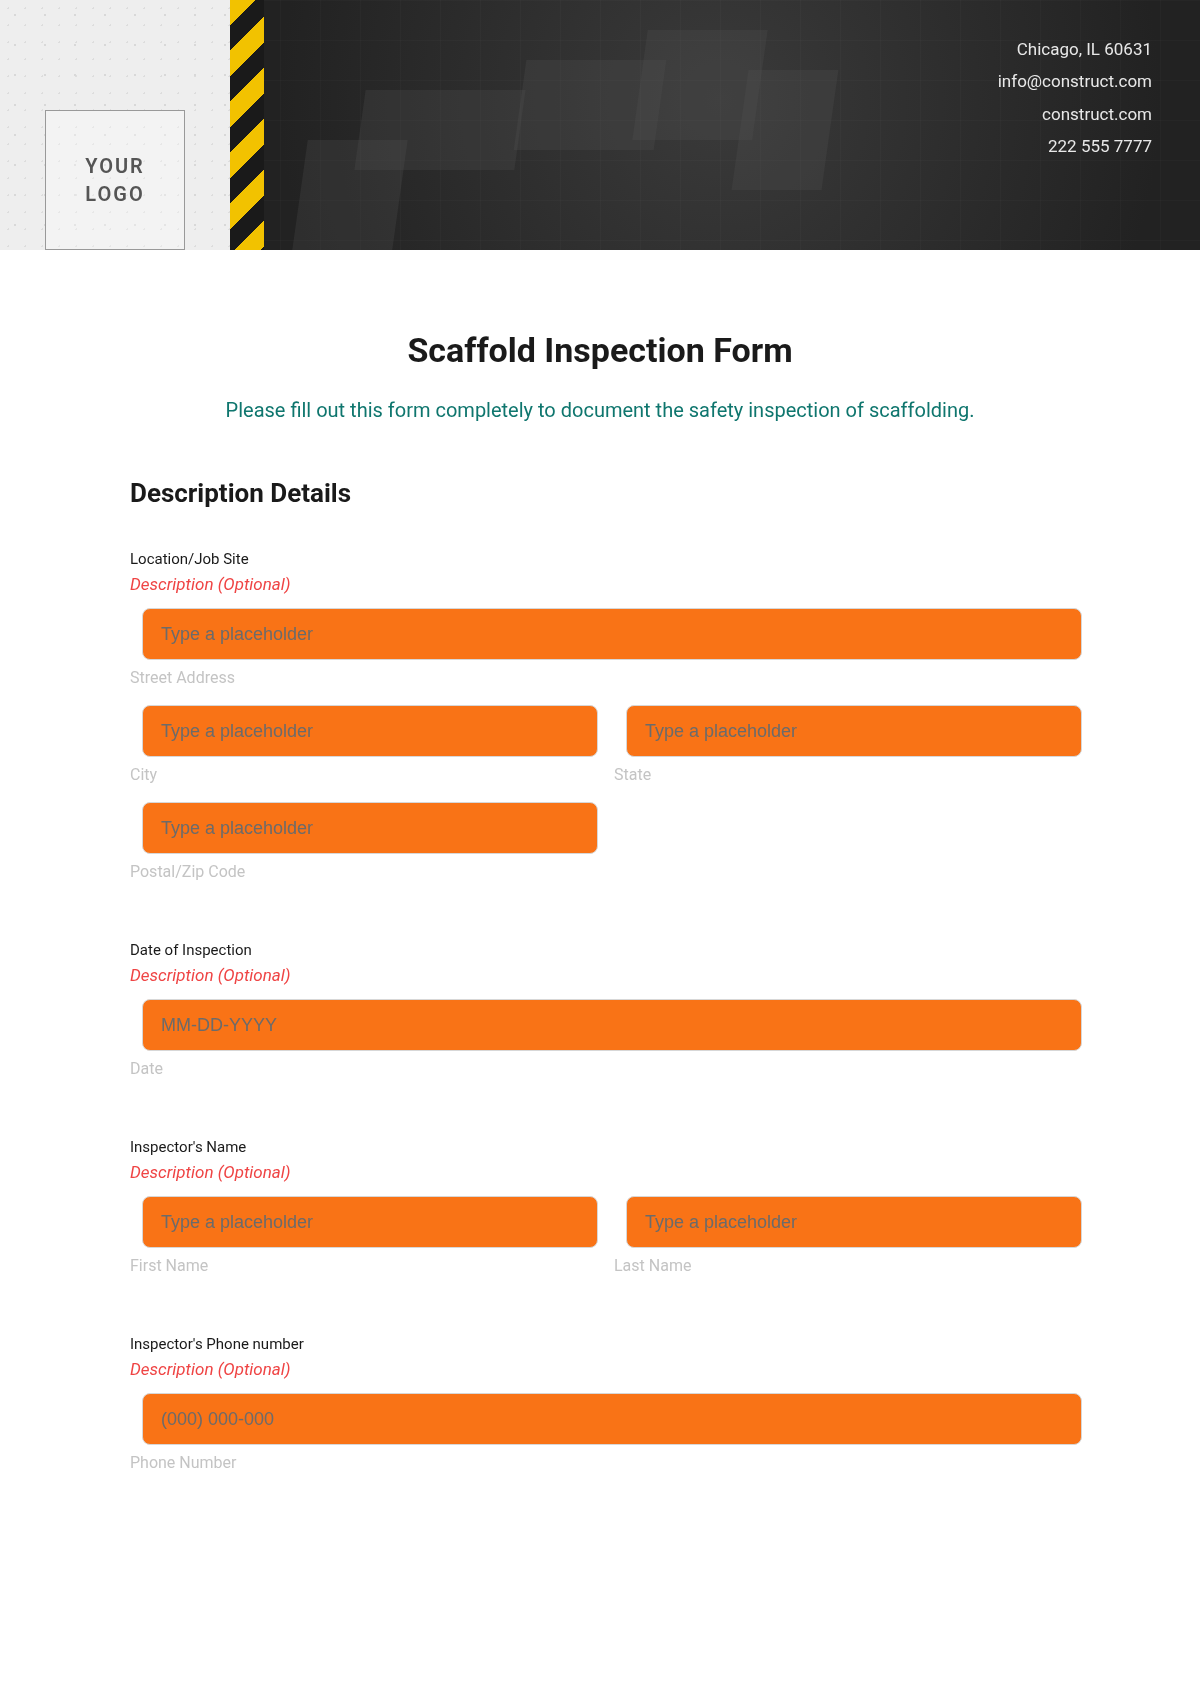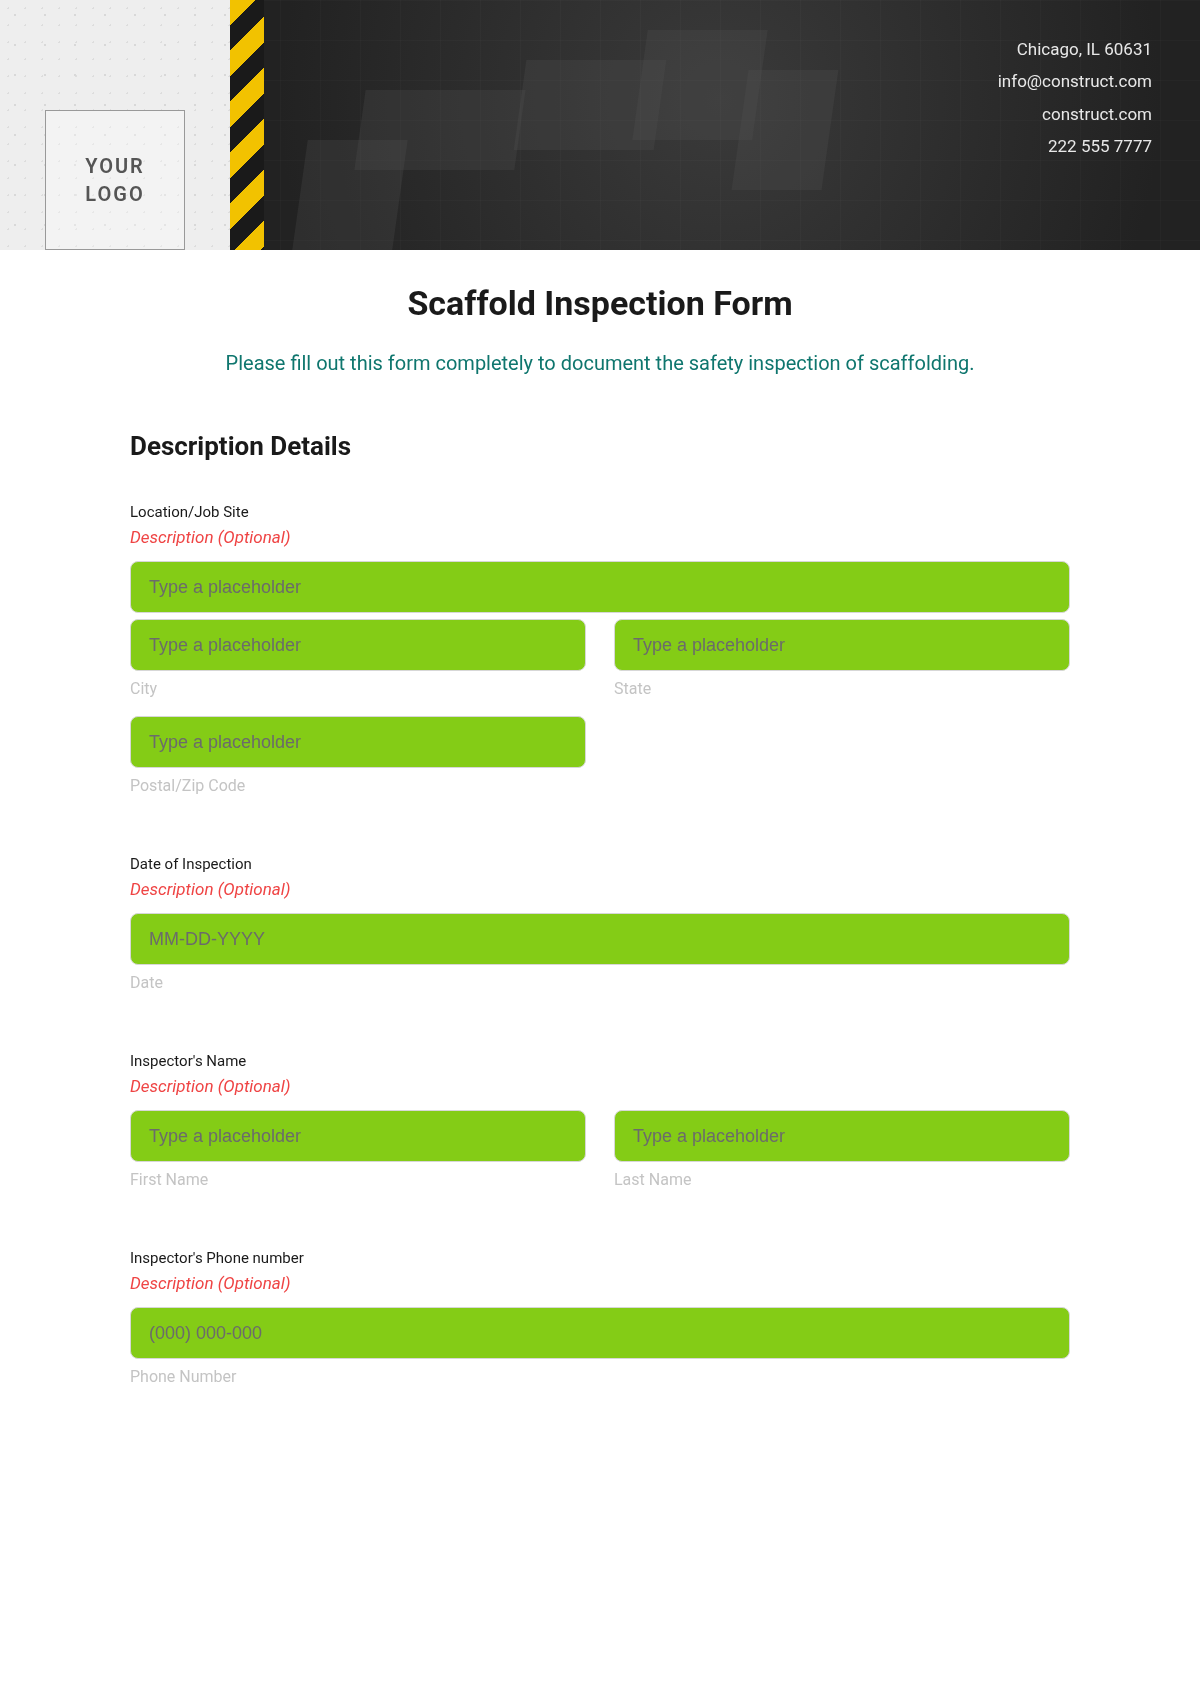--- a/index.html
+++ b/index.html
@@ -75,21 +75,21 @@
     position: absolute;
     right: 48px; top: 33px;
     text-align: right;
     color: #e8e8e8;
     font-size: 17px;
     line-height: 1.9;
   }
 
   
   .page {
-    padding: 33px 130px 20px;
+    padding: 80px 130px 20px;
   }
   .form-title {
     text-align: center;
     font-size: 34px;
     font-weight: 700;
     margin-bottom: 28px;
   }
   .form-sub {
     text-align: center;
     font-size: 20px;
@@ -117,21 +117,22 @@
   .col { flex: 1; display: flex; flex-direction: column; }
   .col.half { flex: 0 0 calc(50% - 14px); }
   input.tf {
     width: 100%;
     height: 52px;
     border: 1px solid #d7d7d7;
     border-radius: 8px;
     padding: 0 18px;
     font-size: 18px;
     color: #444;
-    background: #84cc16;
+    background: #f97316;
+    margin-left: 12px;
   }
   input.tf::placeholder { color: #6b6b6b; }
   .sublabel {
     font-size: 16px;
     color: #c4c4c4;
     margin-top: 8px;
     margin-bottom: 12px;
   }
 </style>
 </head>
@@ -166,20 +167,21 @@
 
   <div class="section-title">Description Details</div>
 
   <div class="field-group">
     <div class="field-label">Location/Job Site</div>
     <div class="field-desc">Description (Optional)</div>
 
     <div class="row">
       <div class="col">
         <input class="tf" placeholder="Type a placeholder" style="">
+        <div class="sublabel">Street Address</div>
       </div>
     </div>
 
     <div class="row">
       <div class="col">
         <input class="tf" placeholder="Type a placeholder" style="">
         <div class="sublabel">City</div>
       </div>
       <div class="col">
         <input class="tf" placeholder="Type a placeholder" style="">

